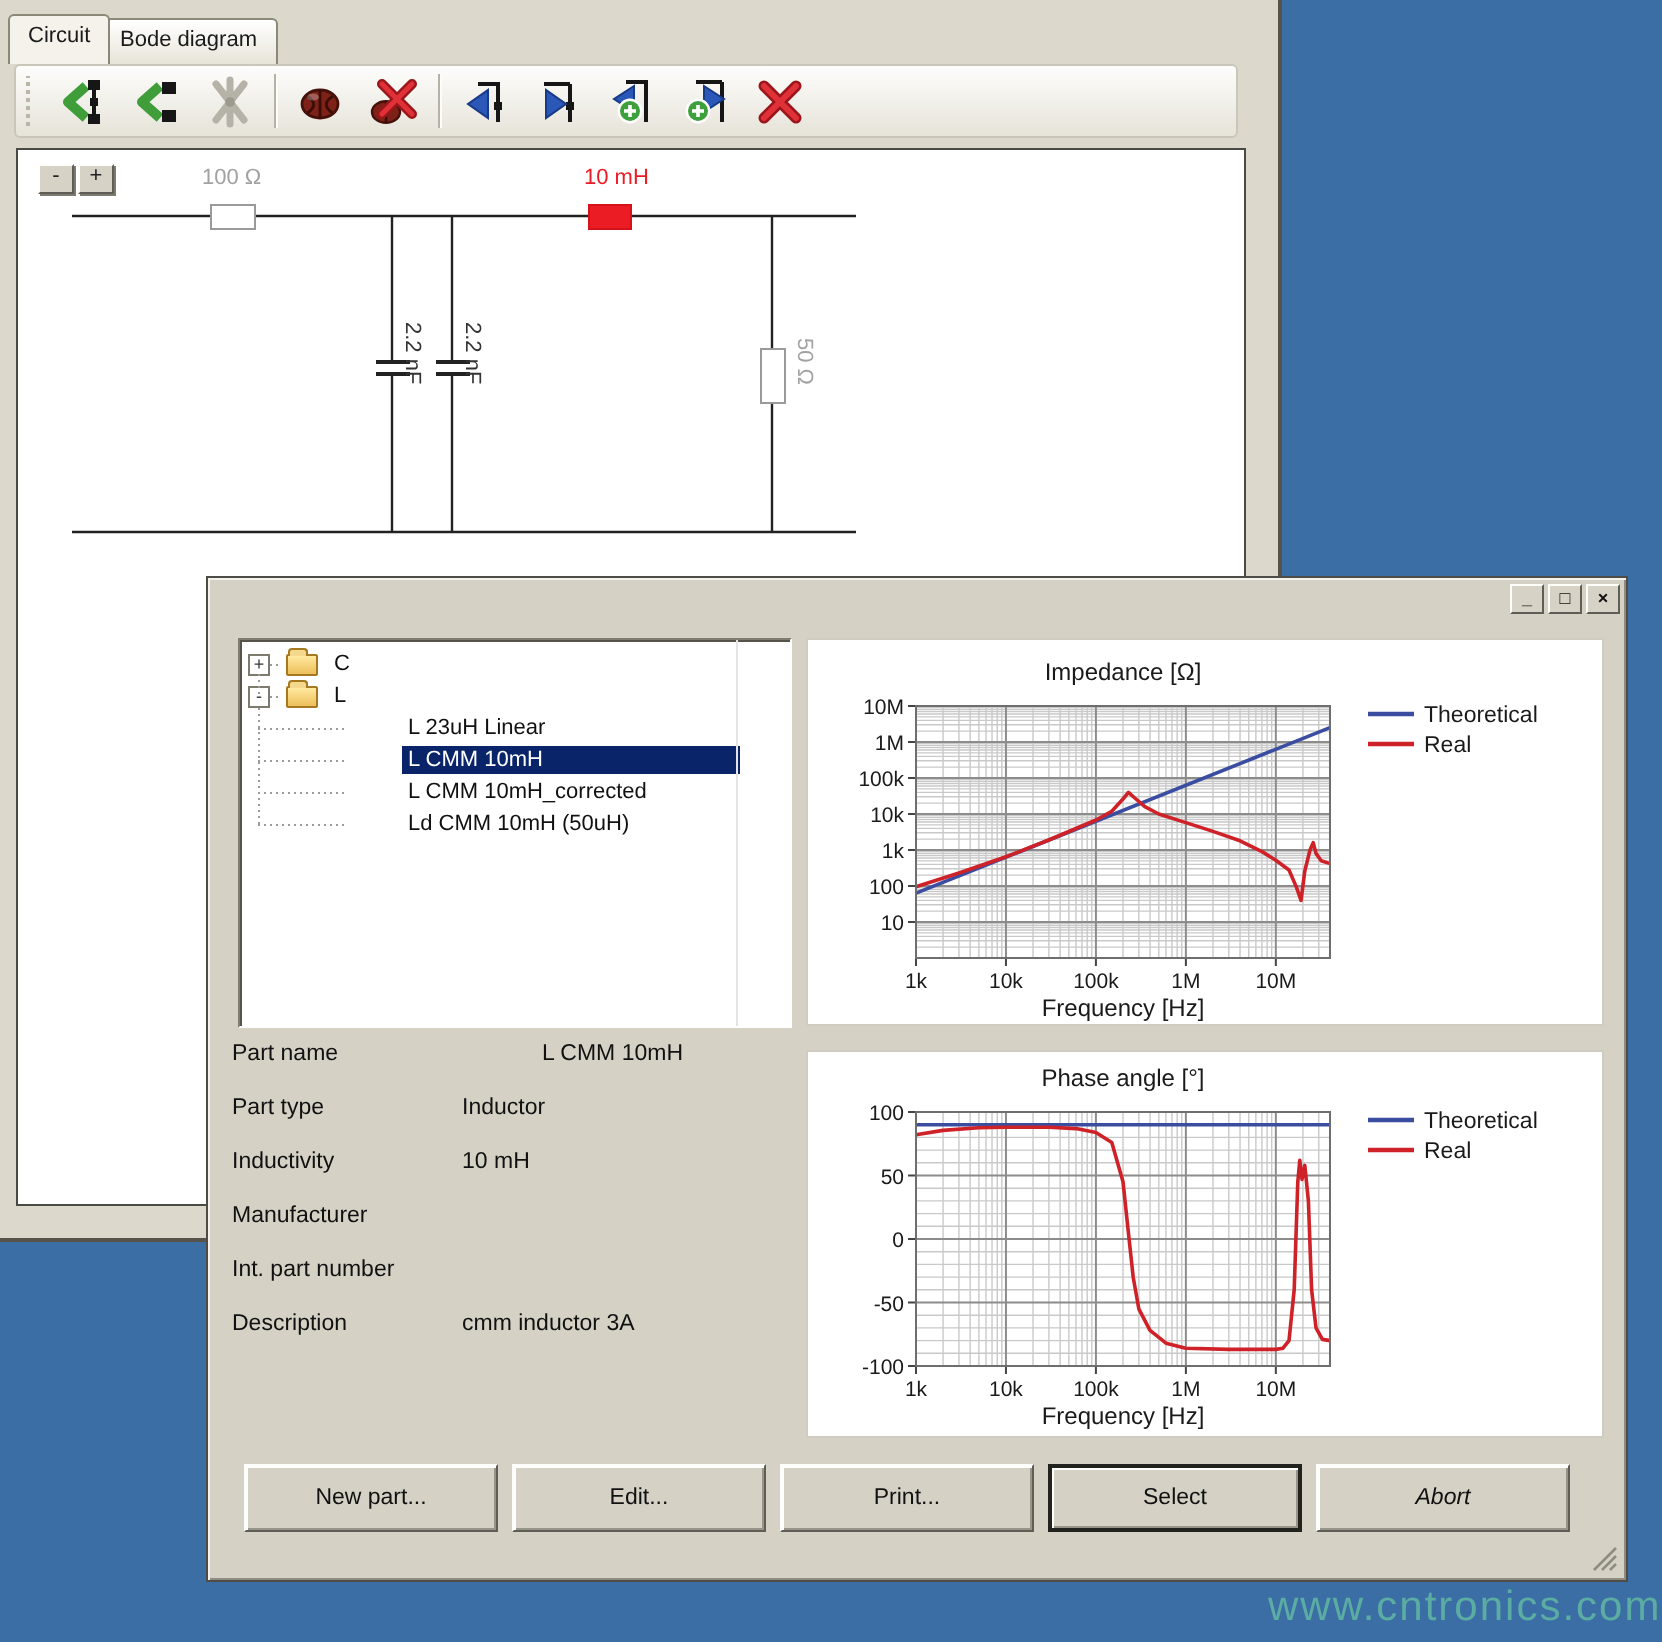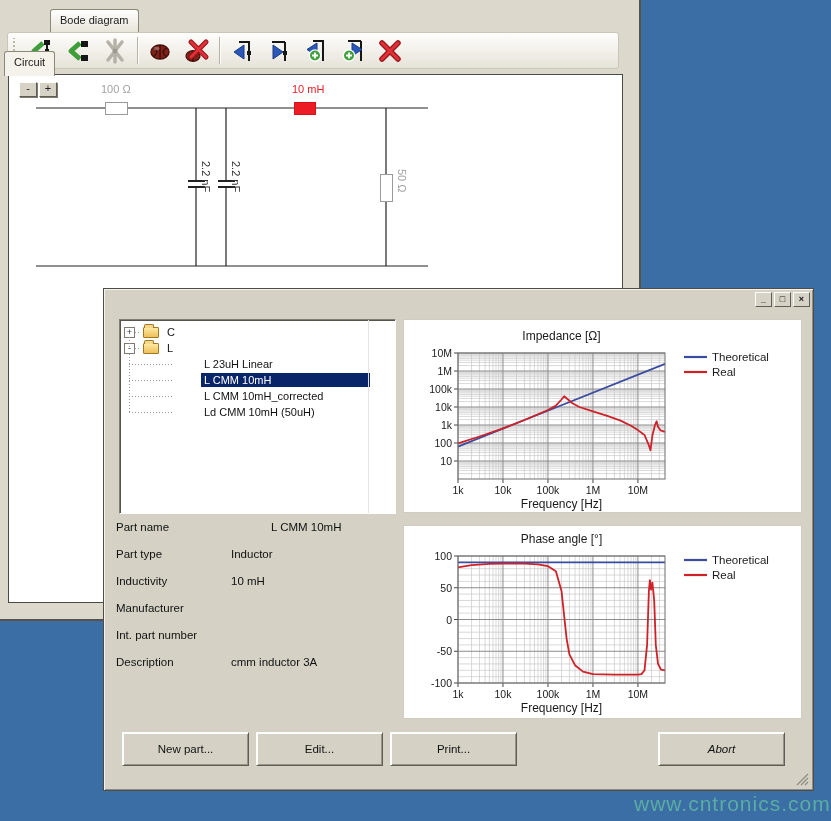--- a/index.html
+++ b/index.html
@@ -4,21 +4,21 @@
 <style>
   * { margin:0; padding:0; box-sizing:border-box; }
   body { font-family:"Liberation Sans", sans-serif; }
   .screen { position:relative; width:831px; height:821px; background:#3a6ea5; overflow:hidden; }
 
   
   .main-window { position:absolute; left:0; top:0; width:641px; height:621px;
     background:#dcd8cc; border-right:2px solid #55534a; border-bottom:2px solid #55534a; }
   .tab { position:absolute; font-size:11px; color:#1a1a1a; padding:4px 9px 3px 9px;
     border:1px solid #8a8876; border-bottom:none; border-radius:3px 3px 0 0; cursor:default; }
-  .tab.active { left:4px; top:7px; height:25px; background:#f4f2ea; z-index:2;margin-top:44px; }
+  .tab.active { left:4px; top:7px; height:25px; background:#f4f2ea; z-index:2; }
   .tab.inactive { left:50px; top:9px; height:23px; background:linear-gradient(#ffffff,#e7e4d8); }
   .toolbar { position:absolute; left:7px; top:32px; width:612px; height:37px;
     background:linear-gradient(#fdfdfc,#e6e3d8); border:1px solid #c9c6ba; border-radius:3px;
     display:flex; align-items:center; gap:7px; padding-left:4px; }
   .tb-grip { width:4px; height:26px; margin-right:3px;
     background:repeating-linear-gradient(#b9b6aa 0 2px, transparent 2px 4px);
     background-size:2px 4px; background-repeat:repeat-y; background-position:center; }
   .tb-sep { width:1px; height:27px; background:#b5b2a6; box-shadow:1px 0 0 #fcfcfa; }
   .tbtn { width:30px; height:28px; display:flex; align-items:center; justify-content:center; }
   .canvas { position:absolute; left:8px; top:74px; width:615px; height:529px;
@@ -522,20 +522,21 @@
           <line x1="280" y1="34" x2="303" y2="34" stroke="#3b4da0" stroke-width="2.2"></line>
           <text x="308" y="38" class="clegend">Theoretical</text>
           <line x1="280" y1="49" x2="303" y2="49" stroke="#cf2128" stroke-width="2.2"></line>
           <text x="308" y="53" class="clegend">Real</text>
         </svg>
     </div>
 
     <div class="dlg-btn" style="left:18px;">New part...</div>
     <div class="dlg-btn" style="left:152px;">Edit...</div>
     <div class="dlg-btn" style="left:286px;">Print...</div>
+    <div class="dlg-btn default" style="left:420px;">Select</div>
     <div class="dlg-btn" style="left:554px;font-style:italic;">Abort</div>
 
     <svg class="grip" viewBox="0 0 13 13">
       <path d="M12 1 L1 12 M12 5 L5 12 M12 9 L9 12" stroke="#8f8c81" stroke-width="1.3"></path>
     </svg>
   </div>
 
   <div class="watermark">www.cntronics.com</div>
 </div>
 

